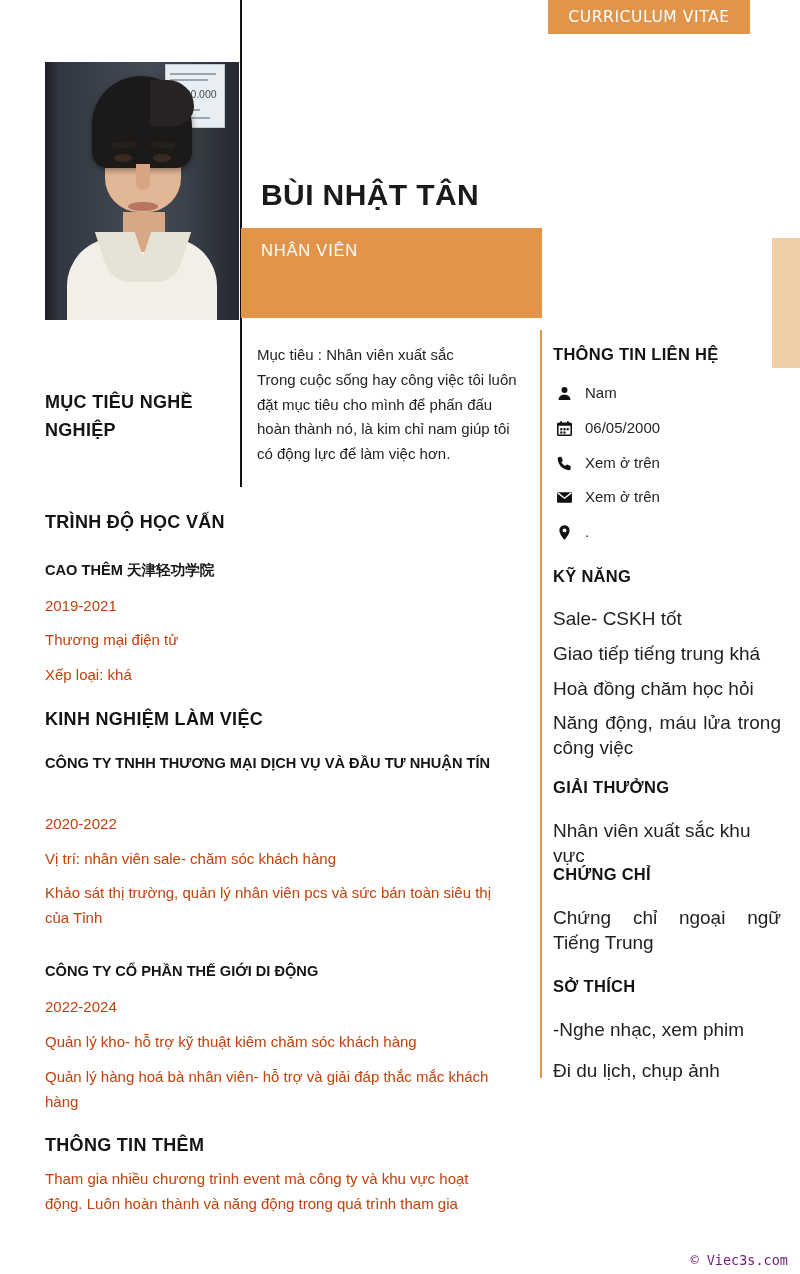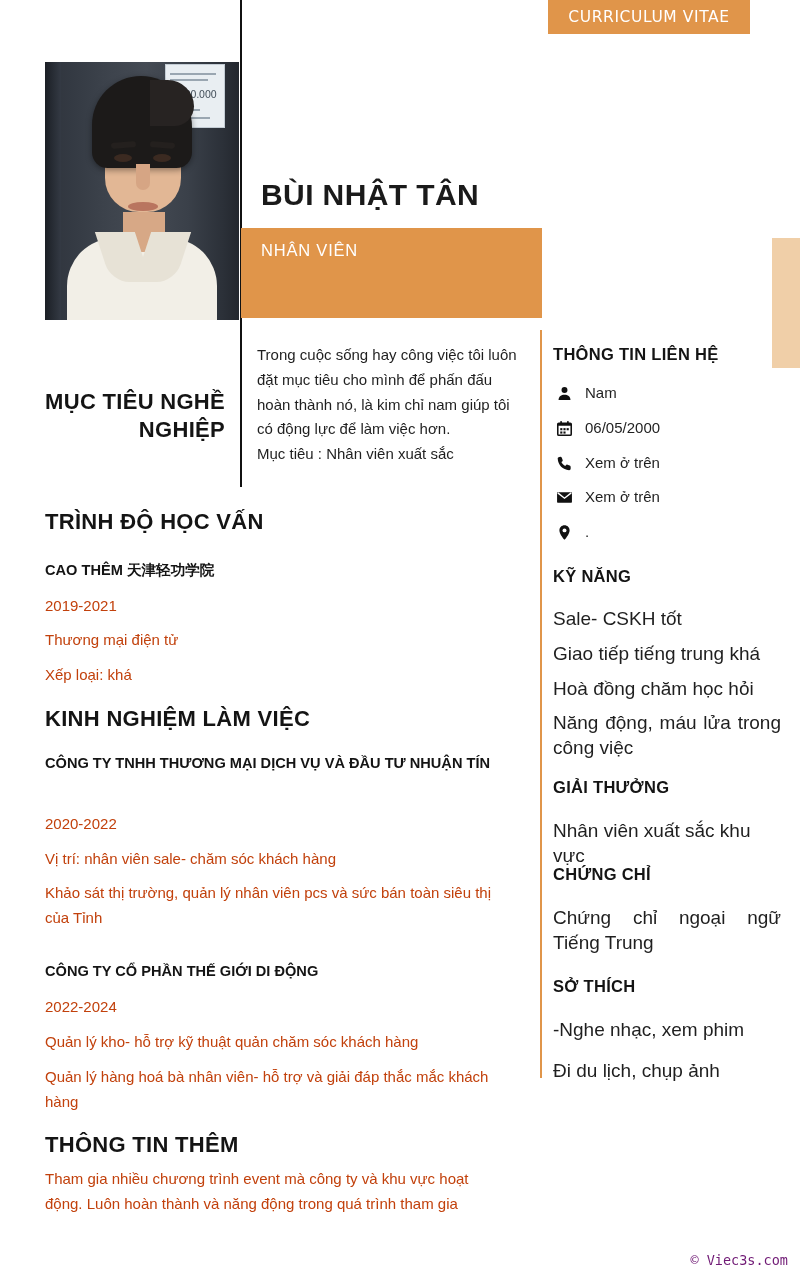--- a/index.html
+++ b/index.html
@@ -246,26 +246,25 @@
     top: 343px;
     width: 268px;
   }
   #summary-block p {
     margin: 0;
     font-size: 15px;
     line-height: 24.8px;
     color: #1f1f1f;
   }
   .sec-heading {
-    font-size: 22px;
+    font-size: 18px;
     font-weight: bold;
     letter-spacing: 0.3px;
     color: #141414;
     line-height: 28px;
-    text-align: right;
   }
   .sub-heading {
     font-size: 14.6px;
     font-weight: bold;
     color: #141414;
     line-height: 24px;
   }
   .body-line {
     font-size: 15px;
     color: #c2410c;
@@ -428,42 +427,42 @@
   <div class="photo-mouth"></div>
 </div>
 
 <div id="person-name">BÙI NHẬT TÂN</div>
 
 <div id="job-title-bar">
   <span class="jt-text">NHÂN VIÊN</span>
 </div>
 
 <div id="summary-block">
+  <p>Mục tiêu : Nhân viên xuất sắc</p>
   <p>Trong cuộc sống hay công việc tôi luôn đặt mục tiêu cho mình để phấn đấu hoàn thành nó, là kim chỉ nam giúp tôi có động lực để làm việc hơn.</p>
-  <p>Mục tiêu : Nhân viên xuất sắc</p>
 </div>
 
 <div id="career-goal-heading" class="sec-heading">MỤC TIÊU NGHỀ NGHIỆP</div>
 
 <div id="edu-heading" class="sec-heading">TRÌNH ĐỘ HỌC VẤN</div>
 <div id="edu-school" class="sub-heading">CAO THÊM 天津轻功学院</div>
 <div id="edu-years" class="body-line">2019-2021</div>
 <div id="edu-major" class="body-line">Thương mại điện tử</div>
 <div id="edu-grade" class="body-line">Xếp loại: khá</div>
 
 <div id="exp-heading" class="sec-heading">KINH NGHIỆM LÀM VIỆC</div>
 
 <div id="exp1-company" class="sub-heading">CÔNG TY TNHH THƯƠNG MẠI DỊCH VỤ VÀ ĐẦU TƯ NHUẬN TÍN</div>
 <div id="exp1-years" class="body-line">2020-2022</div>
 <div id="exp1-role" class="body-line">Vị trí: nhân viên sale- chăm sóc khách hàng</div>
 <div id="exp1-desc" class="body-line">Khảo sát thị trường, quản lý nhân viên pcs và sức bán toàn siêu thị của Tỉnh</div>
 
 <div id="exp2-company" class="sub-heading">CÔNG TY CỔ PHẦN THẾ GIỚI DI ĐỘNG</div>
 <div id="exp2-years" class="body-line">2022-2024</div>
-<div id="exp2-desc1" class="body-line">Quản lý kho- hỗ trợ kỹ thuật quản chăm sóc khách hàng</div>
+<div id="exp2-desc1" class="body-line">Quản lý kho- hỗ trợ kỹ thuật kiêm chăm sóc khách hàng</div>
 <div id="exp2-desc2" class="body-line">Quản lý hàng hoá bà nhân viên- hỗ trợ và giải đáp thắc mắc khách hàng</div>
 
 <div id="extra-heading" class="sec-heading">THÔNG TIN THÊM</div>
 <div id="extra-body" class="body-line">Tham gia nhiều chương trình event mà công ty và khu vực hoạt động. Luôn hoàn thành và năng động trong quá trình tham gia</div>
 
 <div id="sidebar-rule"></div>
 <div id="side-scroll-thumb"></div>
 
 <div id="contact-heading" class="side-heading">THÔNG TIN LIÊN HỆ</div>
 

